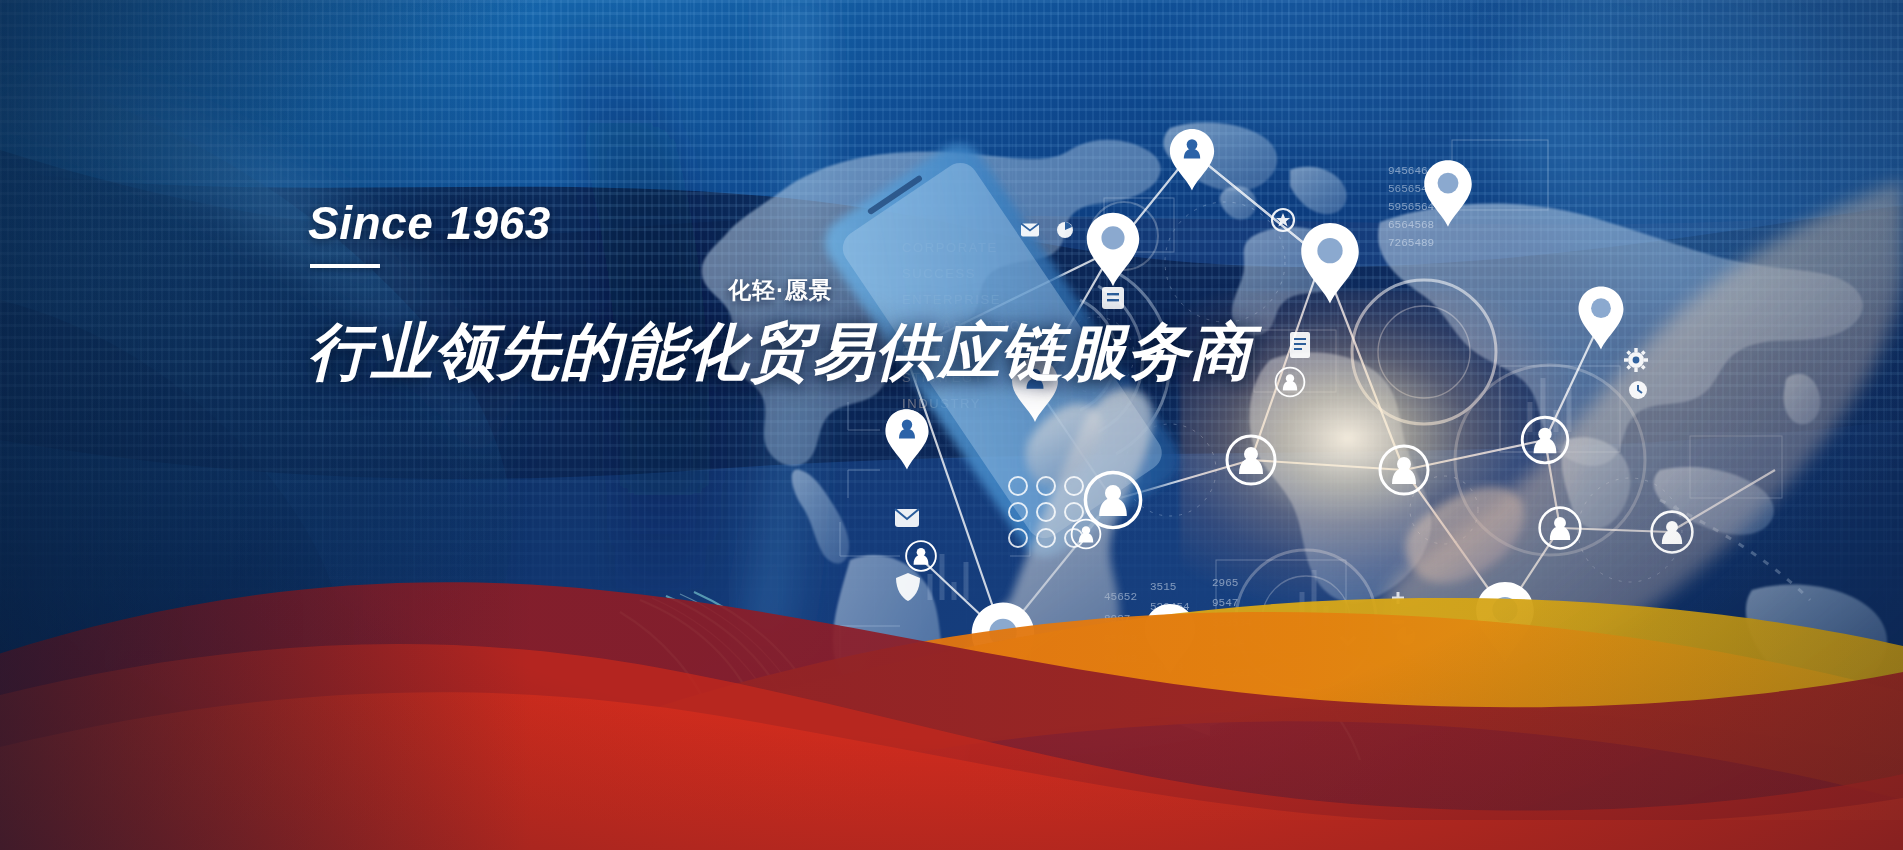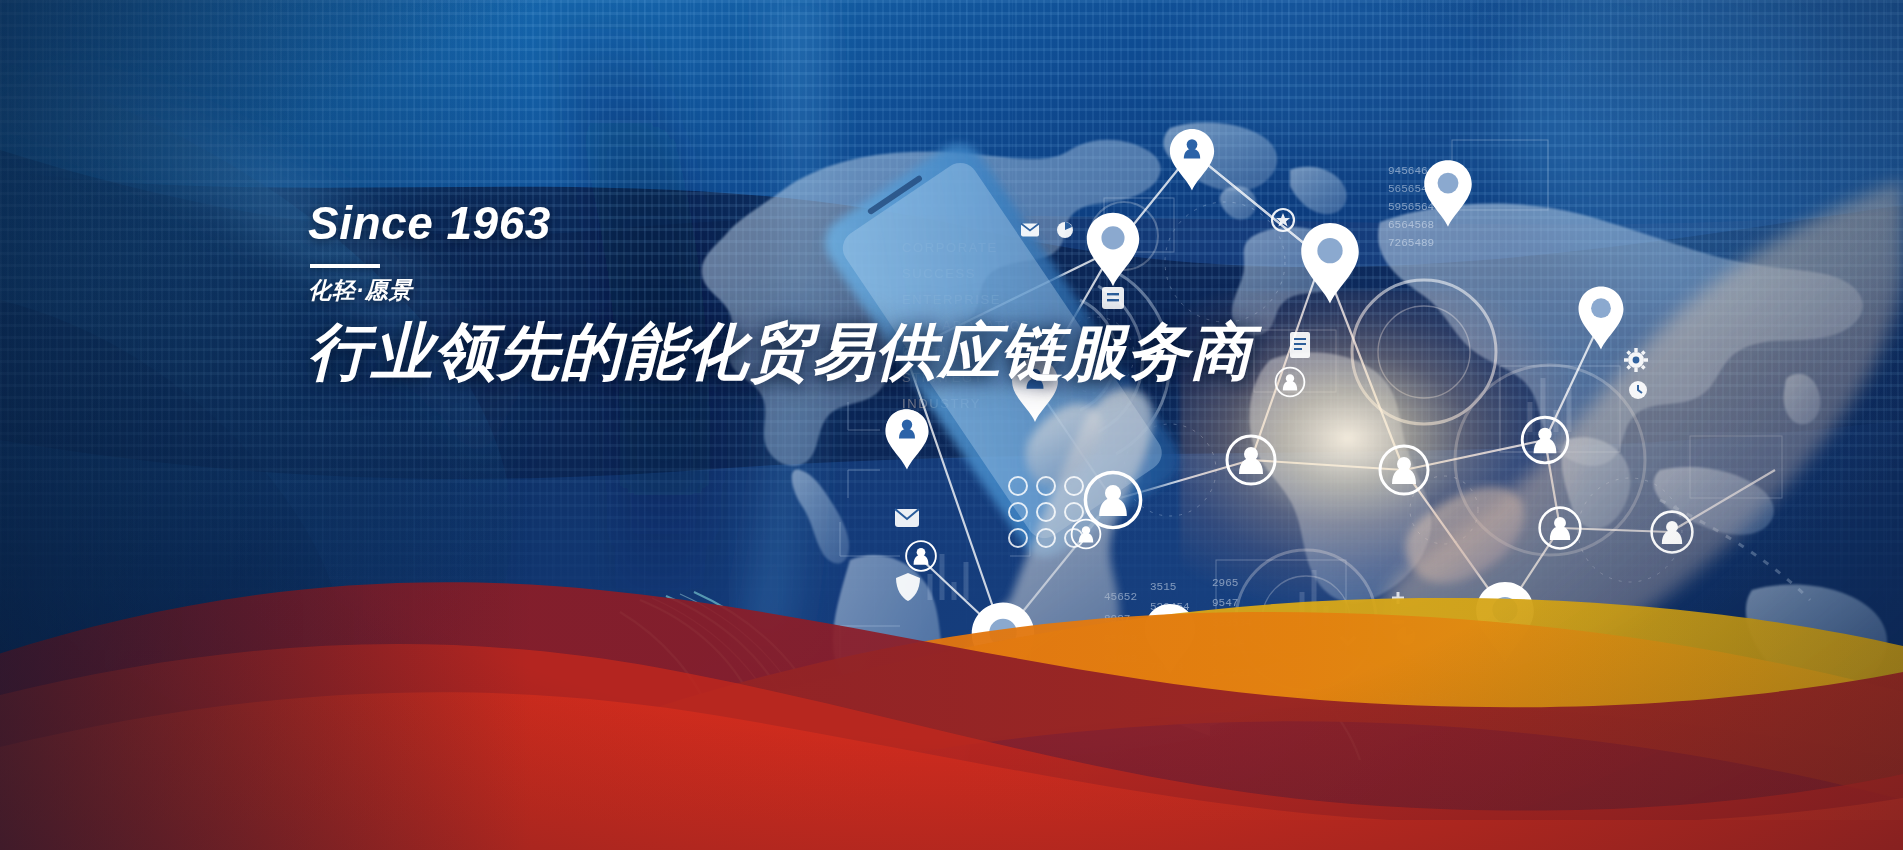--- a/index.html
+++ b/index.html
@@ -30,25 +30,25 @@
     white-space:nowrap;
   }
   #hero-rule{
     width:70px;height:4px;background:#ffffff;
     margin:18px 0 10px 2px;
     box-shadow:0 1px 6px rgba(3,18,44,.6);
   }
   #vision-label{
     font-size:23px;
     font-weight:bold;
-    font-style:italic;
     letter-spacing:1px;
     line-height:1.1;
     text-shadow:0 2px 8px rgba(3,18,44,.75);
     white-space:nowrap;
+    text-align:center;
   }
   #headline{
     margin-top:16px;
     font-size:62px;
     font-weight:bold;
     font-style:italic;
     line-height:1.08;
     letter-spacing:1px;
     white-space:nowrap;
     text-shadow:0 3px 16px rgba(3,18,44,.85),0 0 34px rgba(10,30,70,.6);

